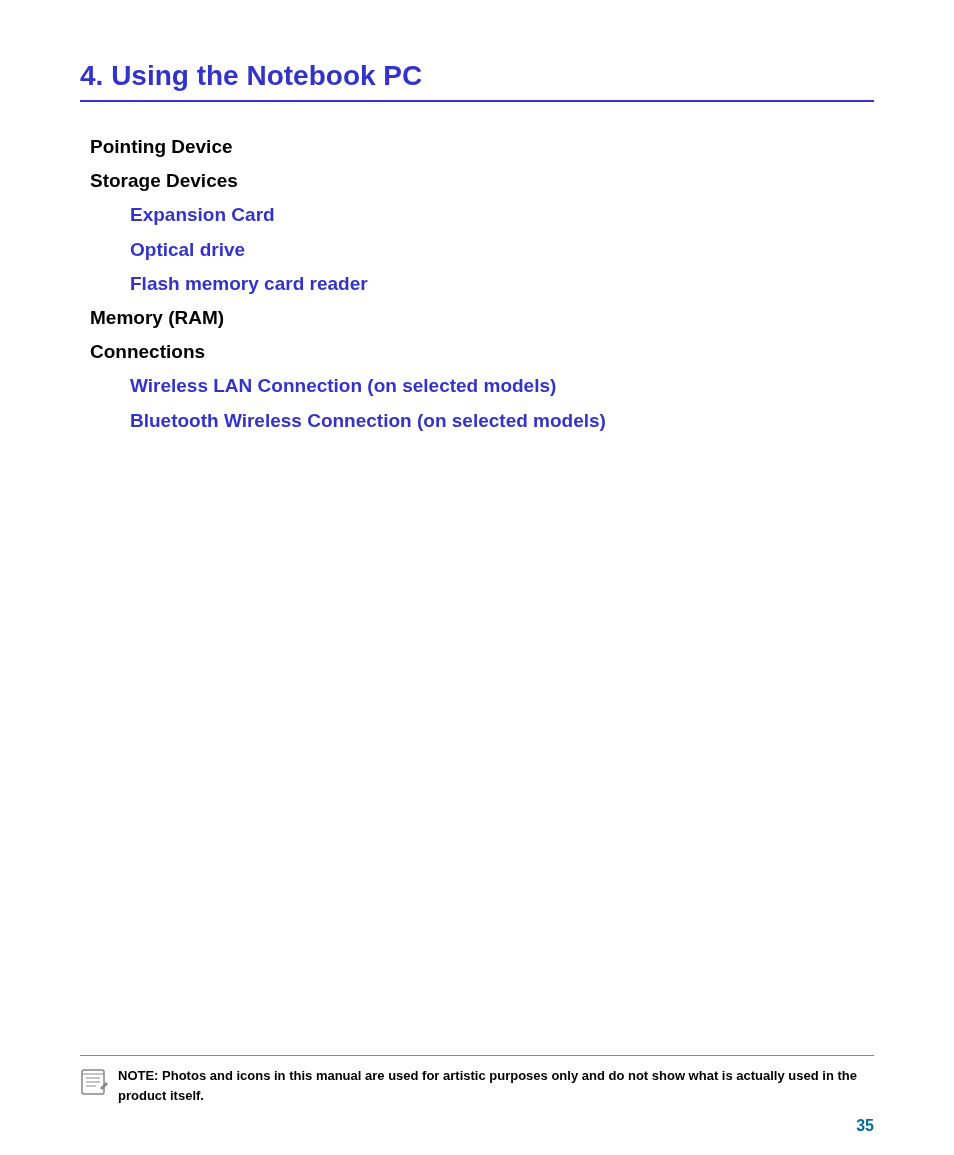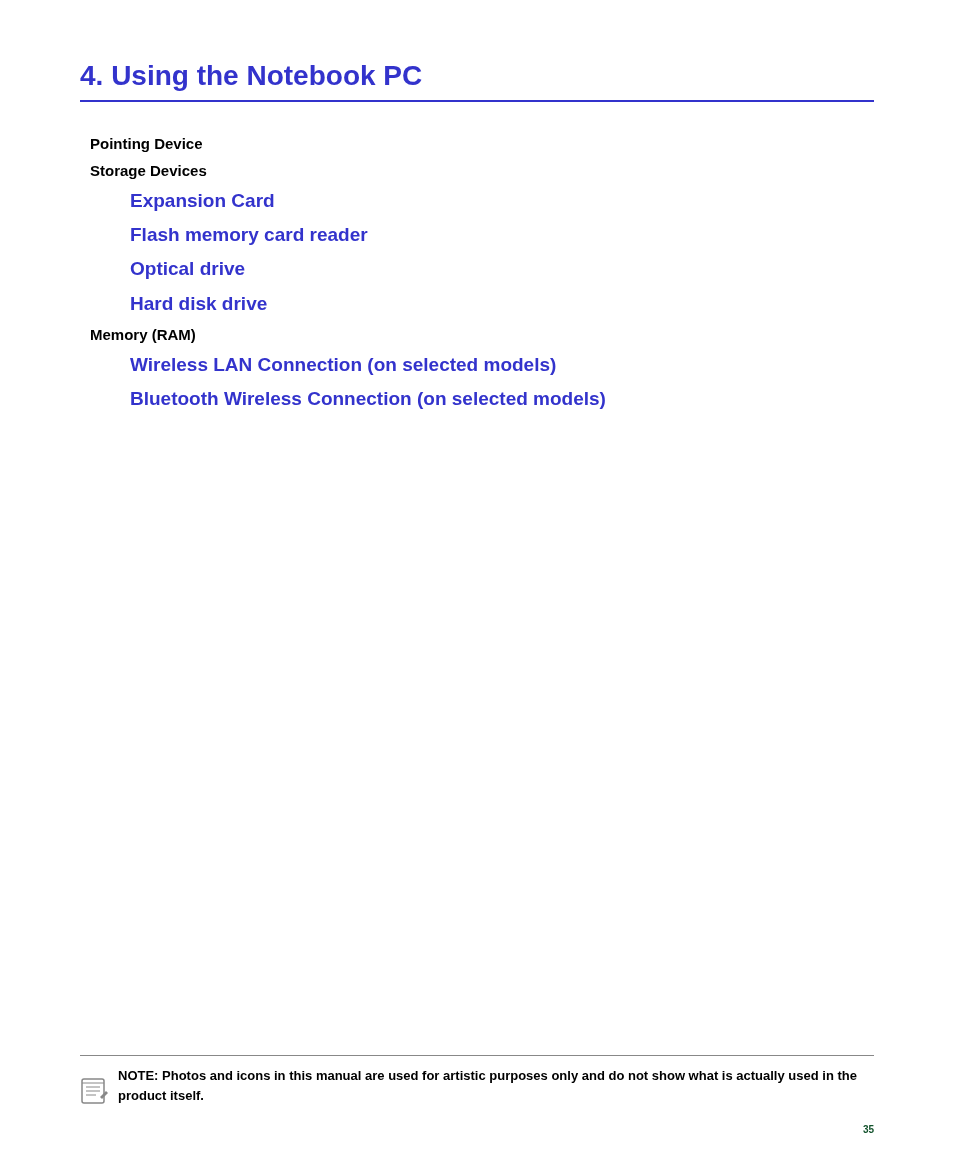--- a/index.html
+++ b/index.html
@@ -36,21 +36,21 @@
       border: none;
       border-top: 2px solid #3333cc;
       margin-bottom: 28px;
     }
 
     .toc-container {
       margin-left: 10px;
     }
 
     .toc-item-level1 {
-      font-size: 15px;
+      font-size: 19px;
       font-weight: bold;
       color: #000000;
       line-height: 1.8;
     }
 
     .toc-item-level2 {
       font-size: 19px;
       font-weight: bold;
       color: #3333cc;
       line-height: 1.8;
@@ -65,21 +65,21 @@
     }
 
     .footer-top-line {
       border: none;
       border-top: 1px solid #888888;
       margin-bottom: 10px;
     }
 
     .footer-note {
       display: flex;
-      align-items: flex-end;
+      align-items: flex-start;
       gap: 10px;
     }
 
     .note-icon {
       width: 28px;
       height: 28px;
       flex-shrink: 0;
       margin-top: 2px;
     }
 
@@ -87,43 +87,43 @@
       font-size: 13px;
       font-weight: bold;
       color: #000000;
       line-height: 1.5;
     }
 
     .page-number-area {
       position: absolute;
       bottom: 20px;
       right: 80px;
-      font-size: 10px;
+      font-size: 16px;
       font-weight: bold;
-      color: #14532d;
+      color: #0369a1;
     }
   </style>
 </head>
 <body>
 
 <div class="page-container">
 
   <h1 class="chapter-title">4. Using the Notebook PC</h1>
 
   <hr class="title-underline">
 
   <div class="toc-container">
 
   <div class="toc-item-level1">Pointing Device</div>
       <div class="toc-item-level1">Storage Devices</div>
       <div class="toc-item-level2">Expansion Card</div>
+      <div class="toc-item-level2">Optical drive</div>
       <div class="toc-item-level2">Flash memory card reader</div>
-      <div class="toc-item-level2">Optical drive</div>
-      <div class="toc-item-level2">Hard disk drive</div>
       <div class="toc-item-level1">Memory (RAM)</div>
+      <div class="toc-item-level1">Connections</div>
       <div class="toc-item-level2">Wireless LAN Connection (on selected models)</div>
       <div class="toc-item-level2">Bluetooth Wireless Connection (on selected models)</div>
     </div>
 
   <div class="footer-area">
     <hr class="footer-top-line">
     <div class="footer-note">
       <svg class="note-icon" viewBox="0 0 28 28" xmlns="http://www.w3.org/2000/svg">
         <rect x="2" y="2" width="22" height="24" rx="2" ry="2" fill="none" stroke="#888" stroke-width="1.5"></rect>
         <line x1="2" y1="6" x2="24" y2="6" stroke="#888" stroke-width="1"></line>

